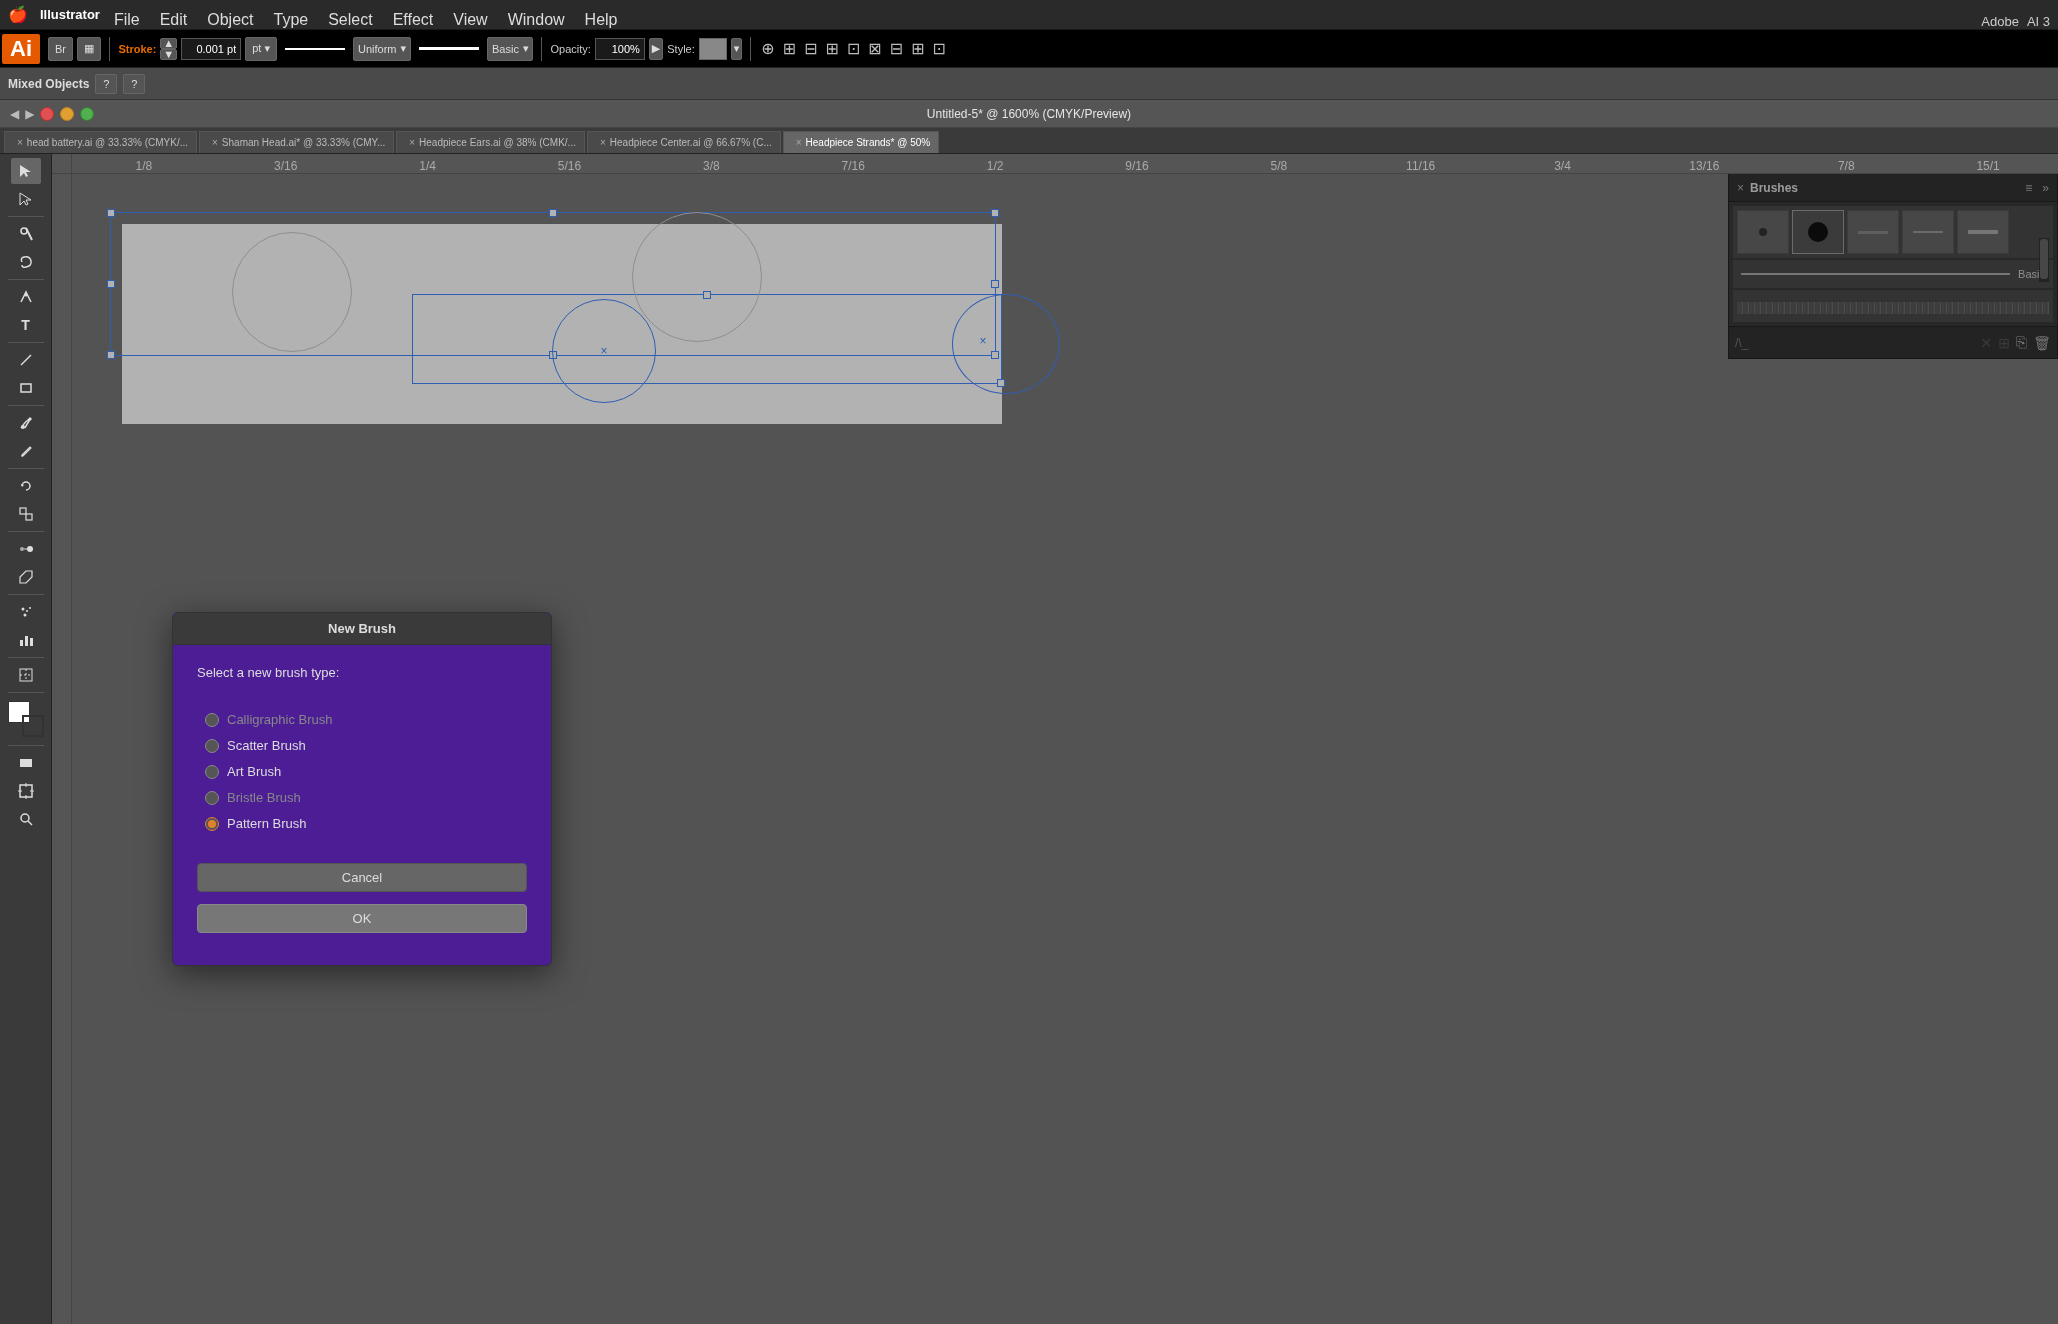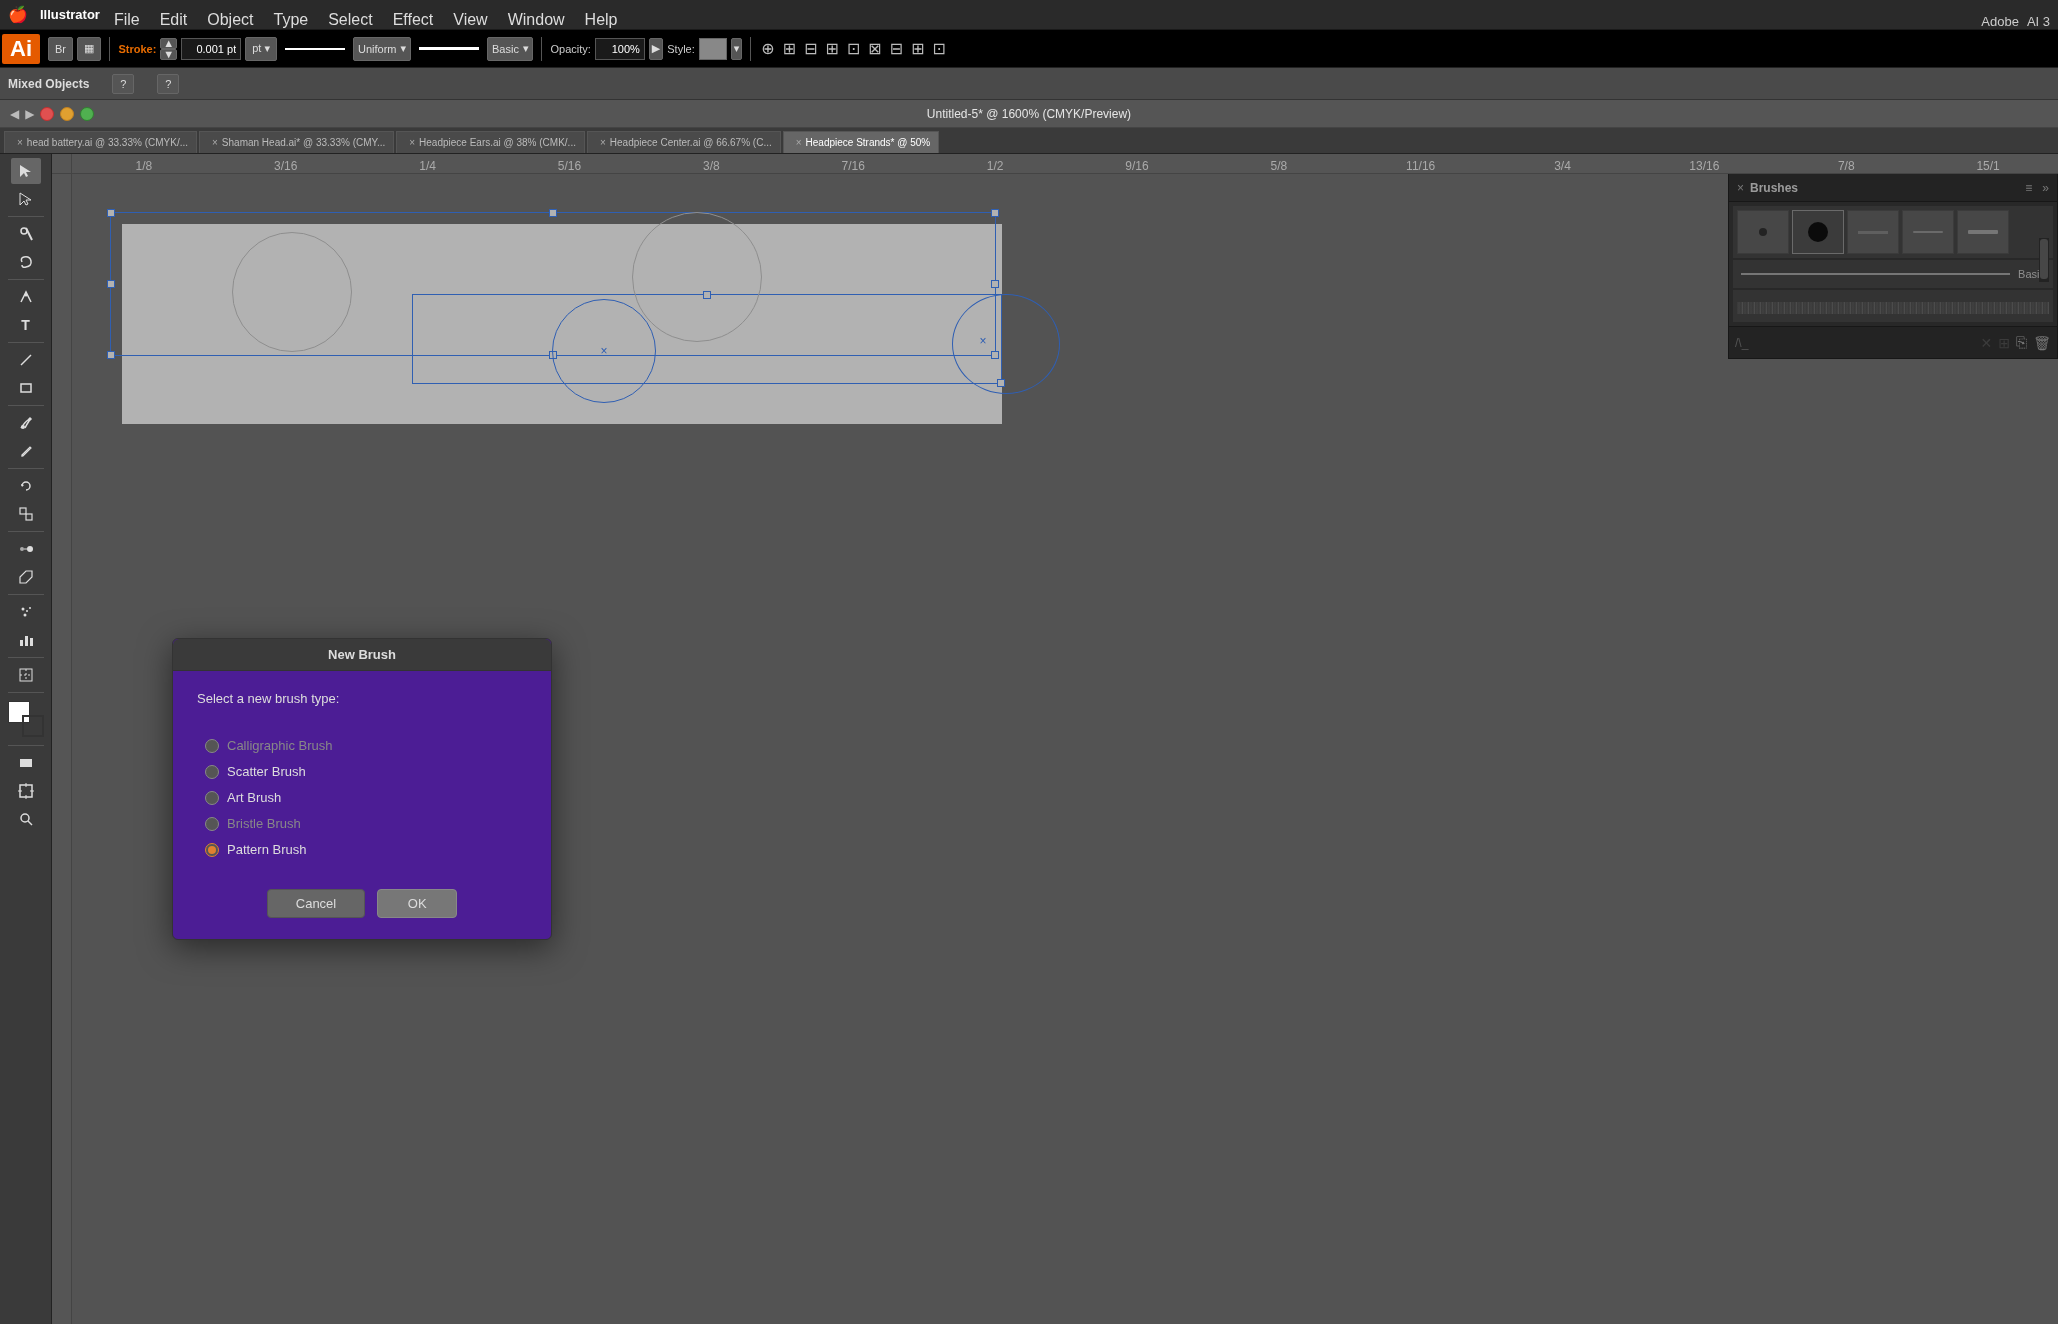--- a/index.html
+++ b/index.html
@@ -155,21 +155,21 @@
       align-items: center;
     }
 
     
     .controlbar {
       background: #4a4a4a;
       height: 32px;
       display: flex;
       align-items: center;
       padding: 0 8px;
-      gap: 23px;
+      gap: 6px;
       border-bottom: 1px solid #333;
     }
     .control-mixed {
       color: #ddd;
       font-size: 12px;
       font-weight: bold;
     }
     .control-question {
       background: #555;
       border: 1px solid #666;
@@ -565,21 +565,22 @@
       content: '';
       width: 8px;
       height: 8px;
       border-radius: 50%;
       background: #e08030;
     }
     .dialog-footer {
       display: flex;
       justify-content: center;
       gap: 12px;
-      padding: 12px 24px 21px;
+      padding: 12px 24px 32px;
+      flex-direction: column;
     }
     .dialog-btn {
       background: #666;
       border: 1px solid #555;
       color: #ddd;
       padding: 6px 28px;
       font-size: 13px;
       border-radius: 4px;
       cursor: pointer;
       min-width: 80px;

